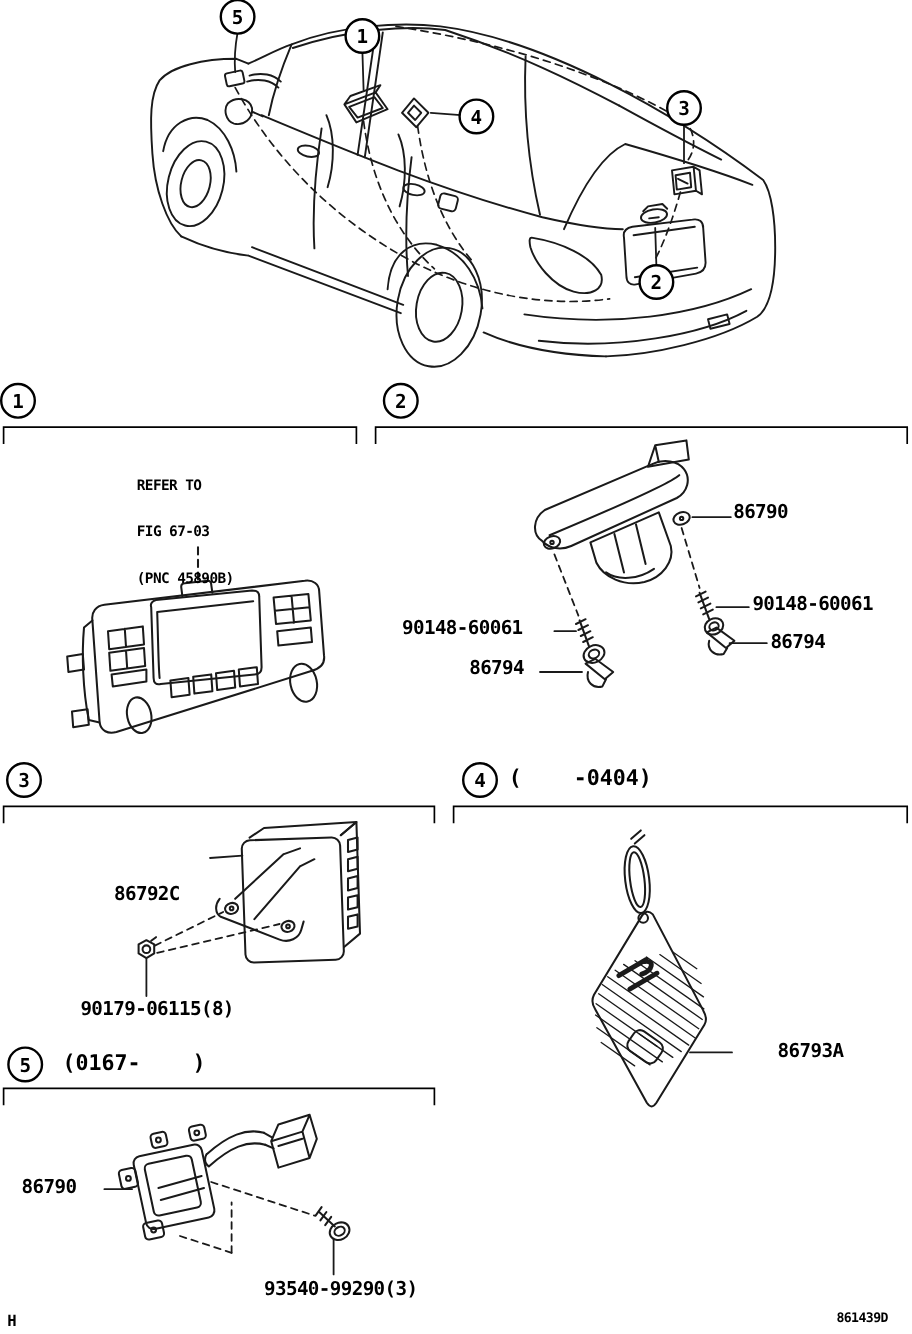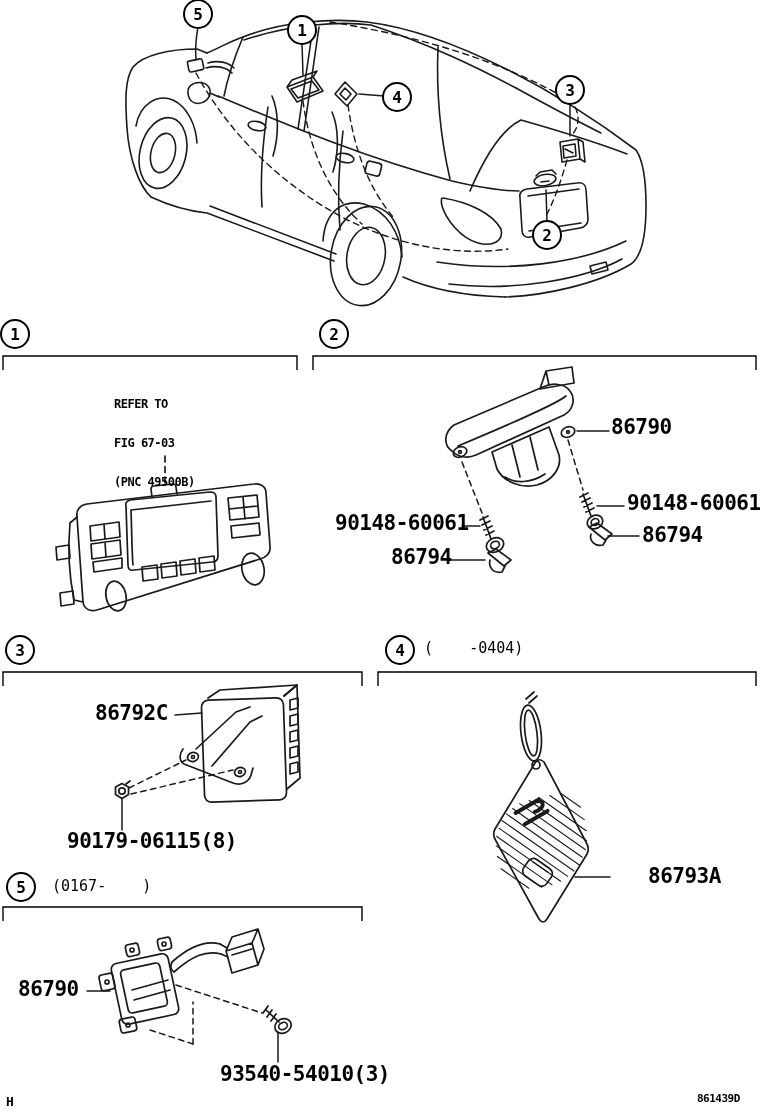--- a/index.html
+++ b/index.html
@@ -1,22 +1,22 @@
 <!DOCTYPE html>
 <html><head>
 <meta charset="utf-8">
 <style>
   html,body{margin:0;padding:0;background:#fff;}
   #page{position:relative;width:760px;height:1112px;background:#ffffff;overflow:hidden;
         font-family:"DejaVu Sans Mono","Liberation Mono",monospace;color:#000;}
   #art{position:absolute;left:0;top:0;z-index:1;}
   .txt{position:absolute;z-index:3;white-space:pre;color:#000;}
-  .plabel{font-weight:bold;font-size:21px;line-height:20px;letter-spacing:-0.5px;}
+  .plabel{font-weight:bold;font-size:16px;line-height:20px;letter-spacing:-0.5px;}
   .note{font-weight:bold;font-size:12px;line-height:19.5px;letter-spacing:-0.5px;}
-  .range{font-weight:normal;font-size:15px;line-height:15px;}
+  .range{font-weight:bold;font-size:18px;line-height:15px;}
   .co{position:absolute;z-index:4;width:26px;height:26px;border:2.2px solid #000;border-radius:50%;
       background:#fff;display:flex;align-items:center;justify-content:center;
       font-weight:bold;font-size:16px;transform:translate(-50%,-50%);}
   .footnote{font-weight:bold;font-size:13px;}
   .docnum{font-weight:bold;font-size:11px;letter-spacing:-0.5px;}
 </style>
 </head>
 <body>
 
 <div id="page">
@@ -245,32 +245,32 @@
     </div>
   <div class="co" style="left:21px;top:887px">
       <span>5</span>
     </div>
 
   <div class="txt range" style="left:424px;top:641px">(    -0404)</div>
   <div class="txt range" style="left:52px;top:879px">(0167-    )</div>
 
   <div class="txt note" style="left:114px;top:395px"><span>REFER TO</span><br>
 <span>FIG 67-03</span><br>
-<span>(PNC 49500B)</span></div>
+<span>(PNC 45890B)</span></div>
 
   <div class="txt plabel" style="left:611px;top:417px">86790</div>
   <div class="txt plabel" style="left:627px;top:493px">90148-60061</div>
   <div class="txt plabel" style="left:642px;top:525px">86794</div>
   <div class="txt plabel" style="left:335px;top:513px">90148-60061</div>
   <div class="txt plabel" style="left:391px;top:547px">86794</div>
 
-  <div class="txt plabel" style="left:95px;top:703px">86792C</div>
+  <div class="txt plabel" style="left:95px;top:735px">86792C</div>
   <div class="txt plabel" style="left:67px;top:831px">90179-06115(8)</div>
 
   <div class="txt plabel" style="left:648px;top:866px">86793A</div>
 
   <div class="txt plabel" style="left:18px;top:979px">86790</div>
-  <div class="txt plabel" style="left:220px;top:1064px">93540-54010(3)</div>
+  <div class="txt plabel" style="left:220px;top:1064px">93540-99290(3)</div>
 
   <div class="txt footnote" style="left:6px;top:1094px">H</div>
   <div class="txt docnum" style="left:697px;top:1092px">861439D</div>
 
 </div>
 
 </body></html>

